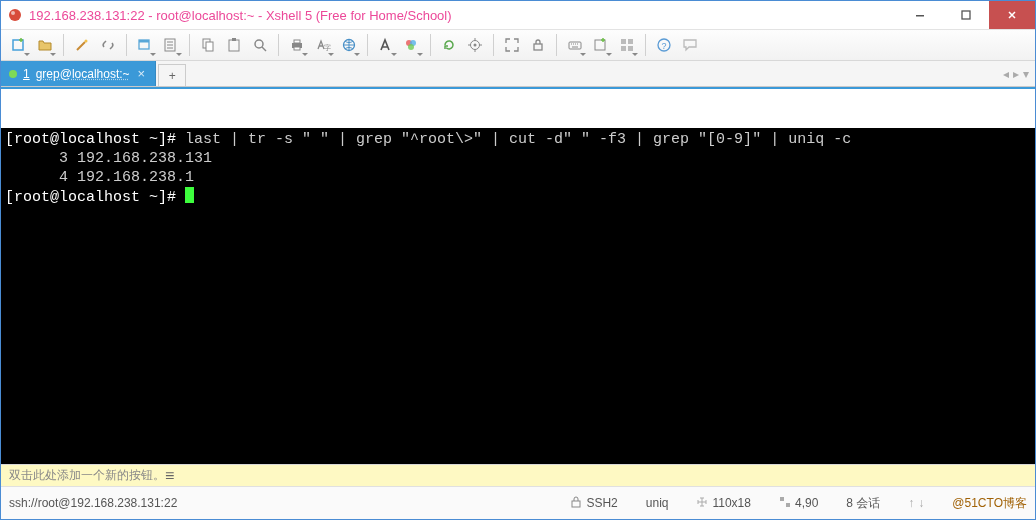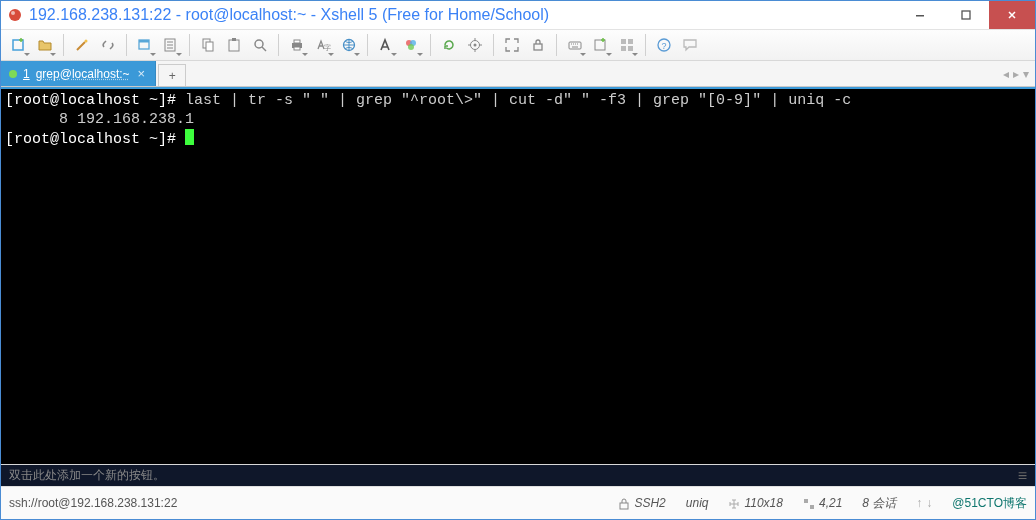--- a/index.html
+++ b/index.html
@@ -21,21 +21,21 @@
     background: #fff;
     display: flex;
     align-items: center;
     padding-left: 6px;
     color: #555;
   }
   .title-bar .app-icon {
     width: 16px; height: 16px; margin-right: 6px;
     display:inline-flex;align-items:center;justify-content:center;
   }
-  .title-bar .title-text { flex: 1; font-size: 16px; color:#3b82f6;}
+  .title-bar .title-text { flex: 1; font-size: 13px; color:#ec4899;}
   .win-buttons { display:flex; height:100%; }
   .win-btn {
     width: 46px; height: 100%;
     display:flex; align-items:center; justify-content:center;
     color:#777;
   }
   .win-btn.close { background:#c75050; color:#fff; }
   .win-btn.min, .win-btn.max { background:#fff; }
 
   
@@ -104,57 +104,58 @@
   .terminal {
     flex:1;
     background:#000;
     color:#ccc;
     font-family: "Consolas","Courier New",monospace;
     font-size:15px;
     line-height:19px;
     padding: 2px 4px;
     white-space: pre;
     overflow:hidden;
+    margin-top:39px;
   }
   .terminal .prompt { color:#fff; }
   .terminal .cursor {
     display:inline-block; width:9px; height:16px;
     background:#3dfd3d; vertical-align:-2px;
   }
 
   
   .hint-bar {
     height:22px;
-    background:#0f172a;
+    background:#fef9c3;
     border-top:1px solid #d8d8d8;
     display:flex;
     align-items:center;
     padding:0 8px;
     color:#888;
     font-size:12px;
-    justify-content:space-between;
+    justify-content:flex-start;
   }
   .hint-bar .ham { font-size:16px; color:#666;}
 
   
   .status-bar {
     height:22px;
     background:#fafafa;
     border-top:1px solid #e0e0e0;
     display:flex;
     align-items:center;
     padding:16px 8px;
     color:#555;
     font-size:12px;
-    gap:20px;
+    gap:28px;
   }
   .status-bar .flex { flex:1; }
-  .status-item { display:flex; align-items:flex-end; gap:4px;font-style:italic;}
+  .status-item { display:flex; align-items:flex-start; gap:4px;}
   .status-item svg{width:12px;height:12px;}
-  .watermark { color:#0f766e; }
+  .watermark { color:#a16207; }
 </style>
 </head>
 <body>
 
 <div class="title-bar">
   <span class="app-icon">
     <svg viewBox="0 0 16 16">
         <circle cx="8" cy="8" r="6" fill="#d84b3a"></circle>
         <circle cx="6" cy="6" r="2" fill="#fff" opacity="0.6"></circle>
       </svg>
@@ -353,21 +354,21 @@
   </div>
   <div class="spacer"></div>
   <div class="tab-scroll">
     <span>◂</span>
     <span>▸</span>
     <span>▾</span>
   </div>
 </div>
 <div class="accent-line"></div>
 
-<div class="terminal" id="terminal"><div><span class="prompt">[root@localhost ~]#</span><span> last | tr -s " " | grep "^root\&gt;" | cut -d" " -f3 | grep "[0-9]" | uniq -c</span></div><div>      8 192.168.238.1</div><div><span class="prompt">[root@localhost ~]#</span><span> </span><span class="cursor"></span></div></div>
+<div class="terminal" id="terminal"><div><span class="prompt">[root@localhost ~]#</span><span> last | tr -s " " | grep "^root\&gt;" | cut -d" " -f3 | grep "[0-9]" | uniq -c</span></div><div>      3 192.168.238.131</div><div>      4 192.168.238.1</div><div><span class="prompt">[root@localhost ~]#</span><span> </span><span class="cursor"></span></div></div>
 
 <div class="hint-bar">
   <span>双击此处添加一个新的按钮。</span>
   <span class="ham">≡</span>
 </div>
 
 <div class="status-bar">
   <span>ssh://root@192.168.238.131:22</span>
   <span class="flex"></span>
   <span class="status-item">
@@ -383,21 +384,21 @@
         <path d="M2 6h8M6 2v8" stroke="#aaa"></path>
         <path d="M2 4v4M10 4v4M4 2h4M4 10h4" stroke="#aaa"></path>
       </svg>
     <span>110x18</span>
   </span>
   <span class="status-item">
     <svg viewBox="0 0 12 12">
         <rect x="1" y="1" width="4" height="4" fill="#aaa"></rect>
         <rect x="7" y="7" width="4" height="4" fill="#aaa"></rect>
       </svg>
-    <span>4,21</span>
+    <span>4,90</span>
   </span>
   <span class="status-item">8 会话</span>
   <span class="status-item" style="color:#aaa;">
     <span>↑</span>
     <span>↓</span>
   </span>
   <span class="watermark">@51CTO博客</span>
 </div>
 
 </body></html>

